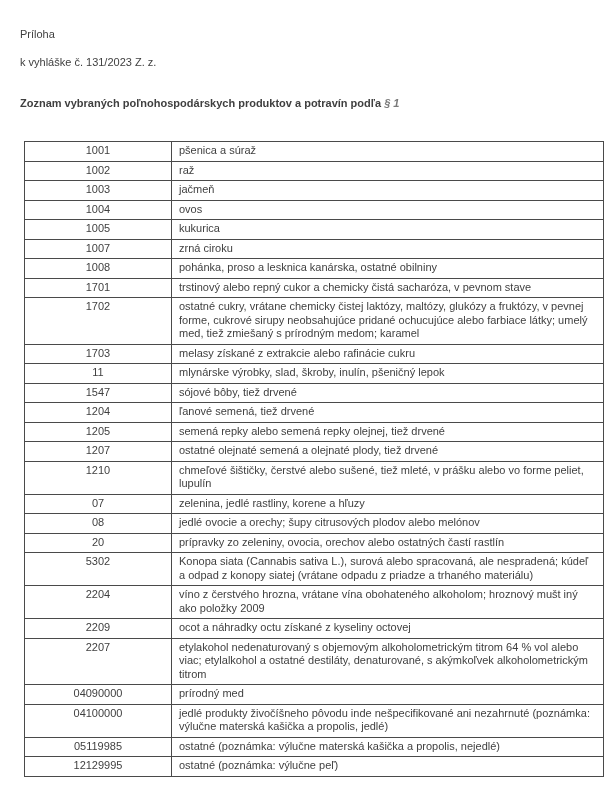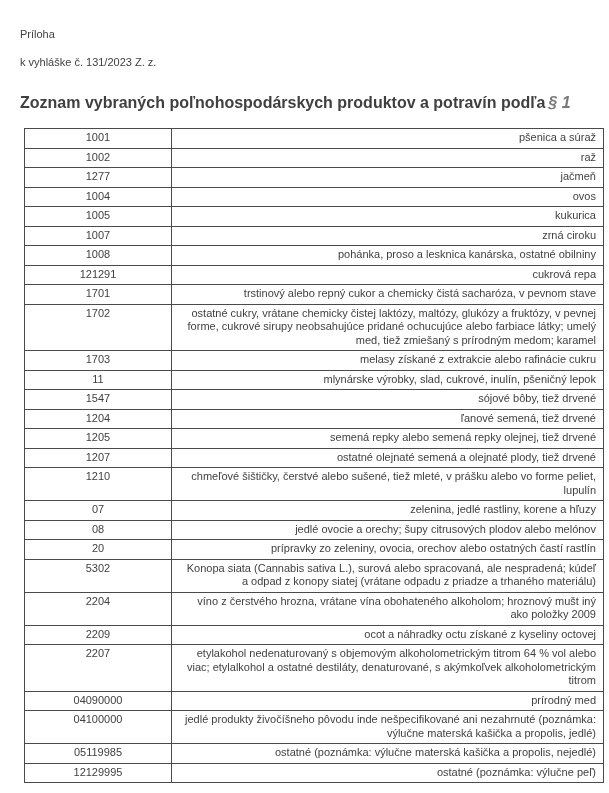--- a/index.html
+++ b/index.html
@@ -14,22 +14,22 @@
   }
   .page { padding: 13px 0 0 20px; }
   .doc-meta {
     font-size: 11px;
     font-weight: normal;
     line-height: 14px;
     white-space: pre-line;
   }
   .doc-heading {
     margin-top: 13px;
-    margin-bottom: 18px;
-    font-size: 16px;
+    margin-bottom: 31px;
+    font-size: 11px;
     font-weight: bold;
     line-height: 14px;
   }
   .doc-heading .para-ref {
     font-weight: bold;
     font-style: italic;
     color: #7a7a7a;
     text-decoration: none;
     margin-left: 3px;
   }
@@ -46,21 +46,20 @@
     vertical-align: top;
     white-space: pre-line;
   }
   td.code {
     width: 147px;
     text-align: center;
     padding: 2px 4px 3px 4px;
   }
   td.desc {
     padding: 2px 7px 3px 7px;
-    text-align: right;
   }
 </style>
 </head>
 <body>
 
 <div class="page">
 
   <div class="doc-meta">
     <div>Príloha</div>
     <div>k vyhláške č. 131/2023 Z. z.</div>
@@ -76,21 +75,21 @@
     <td class="code">1001</td>
     <td class="desc">pšenica a súraž</td>
   </tr>
 
   <tr>
     <td class="code">1002</td>
     <td class="desc">raž</td>
   </tr>
 
   <tr>
-    <td class="code">1277</td>
+    <td class="code">1003</td>
     <td class="desc">jačmeň</td>
   </tr>
 
   <tr>
     <td class="code">1004</td>
     <td class="desc">ovos</td>
   </tr>
 
   <tr>
     <td class="code">1005</td>
@@ -100,43 +99,39 @@
   <tr>
     <td class="code">1007</td>
     <td class="desc">zrná ciroku</td>
   </tr>
 
   <tr>
     <td class="code">1008</td>
     <td class="desc">pohánka, proso a lesknica kanárska, ostatné obilniny</td>
   </tr>
 
-  <tr>
-    <td class="code">121291</td>
-    <td class="desc">cukrová repa</td>
-  </tr>
 
   <tr>
     <td class="code">1701</td>
     <td class="desc">trstinový alebo repný cukor a chemicky čistá sacharóza, v pevnom stave</td>
   </tr>
 
   <tr>
     <td class="code">1702</td>
     <td class="desc">ostatné cukry, vrátane chemicky čistej laktózy, maltózy, glukózy a fruktózy, v pevnej forme, cukrové sirupy neobsahujúce pridané ochucujúce alebo farbiace látky; umelý med, tiež zmiešaný s prírodným medom; karamel</td>
   </tr>
 
   <tr>
     <td class="code">1703</td>
     <td class="desc">melasy získané z extrakcie alebo rafinácie cukru</td>
   </tr>
 
   <tr>
     <td class="code">11</td>
-    <td class="desc">mlynárske výrobky, slad, cukrové, inulín, pšeničný lepok</td>
+    <td class="desc">mlynárske výrobky, slad, škroby, inulín, pšeničný lepok</td>
   </tr>
 
   <tr>
     <td class="code">1547</td>
     <td class="desc">sójové bôby, tiež drvené</td>
   </tr>
 
   <tr>
     <td class="code">1204</td>
     <td class="desc">ľanové semená, tiež drvené</td>

